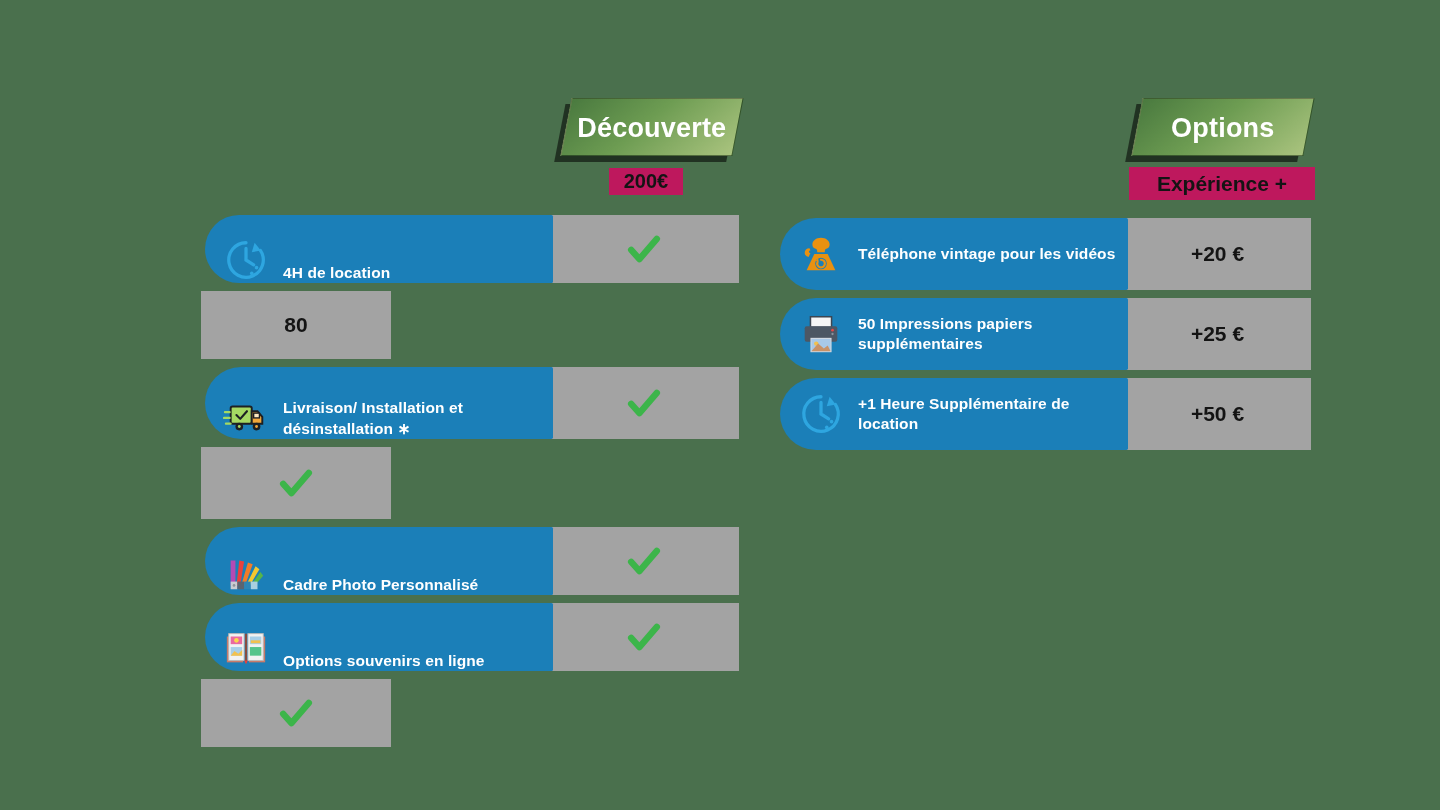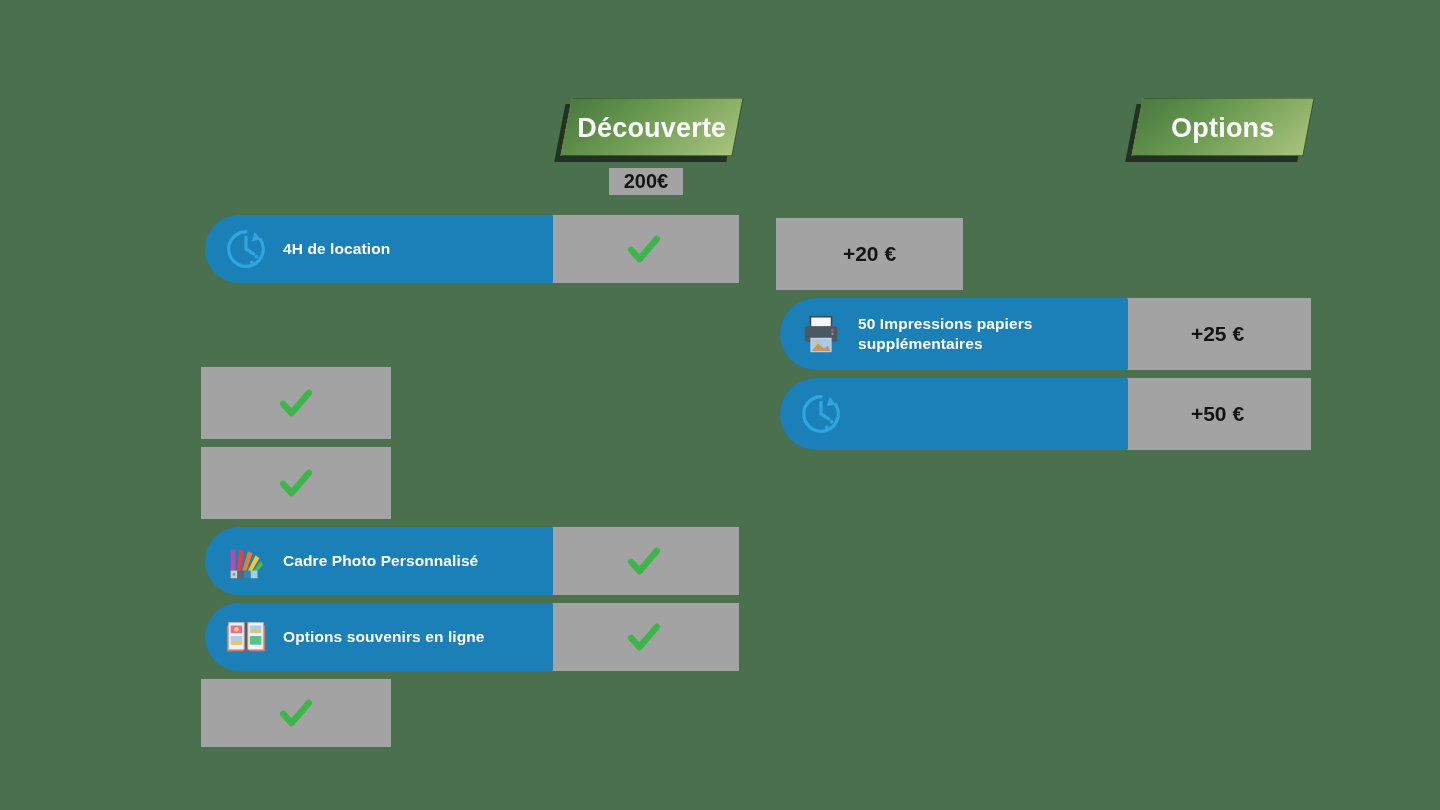--- a/index.html
+++ b/index.html
@@ -41,21 +41,21 @@
     text-align: center;
     letter-spacing: .2px;
     white-space: nowrap;
   }
   #hdr-decouverte { left: 566px; top: 98px; }
   #hdr-options    { left: 1137px; top: 98px; }
 
   
   .price-chip {
     position: absolute;
-    background: #a3a3a3;
+    background: #be185d;
     color: #141414;
     font-weight: bold;
     text-align: center;
     white-space: nowrap;
   }
   #price-decouverte {
     left: 609px; top: 168px;
     width: 74px; height: 27px;
     line-height: 27px;
     font-size: 20px;
@@ -85,21 +85,21 @@
     background: #1b7fb8;
     display: flex;
     align-items: center;
     border-radius: 44px 2px 2px 44px;
     box-sizing: border-box;
     padding-left: 18px;
     padding-right: 10px;
     position: relative;
     z-index: 2;
   }
-  #col-left .feature-pill  { width: 348px; }
+  #col-left .feature-pill  { width: 348px; align-items: flex-end; }
   #col-right .feature-pill { width: 348px; }
 
   .feature-icon {
     width: 46px;
     height: 46px;
     flex: 0 0 46px;
     margin-right: 14px;
     display: block;
   }
   .feature-label {
@@ -144,20 +144,21 @@
   <div class="plan-header" id="hdr-decouverte">
     <span class="plan-header-label">Découverte</span>
   </div>
 
   <div class="price-chip" id="price-decouverte">200€</div>
 
   <div class="plan-header" id="hdr-options">
     <span class="plan-header-label">Options</span>
   </div>
 
+  <div class="price-chip" id="price-options">Expérience +</div>
 
   <div class="col" id="col-left">
 
     <div class="row h-68">
       <div class="feature-pill">
         <svg class="feature-icon" viewBox="0 0 48 48">
           <path d="M24 6a18 18 0 1 0 15 8" fill="none" stroke="#2ea6e0" stroke-width="3.4" stroke-linecap="round"></path>
           <path d="M33 6l6.5 8-9.5 2z" fill="#2ea6e0"></path>
           <path d="M24 12v12l8 5" fill="none" stroke="#2ea6e0" stroke-width="3.4" stroke-linecap="round"></path>
           <circle cx="35" cy="32" r="1.9" fill="#2ea6e0"></circle>
@@ -166,23 +167,38 @@
         <span class="feature-label">4H de location</span>
       </div>
       <div class="value-cell">
         <svg class="check" viewBox="0 0 48 48">
           <path d="M10 25l9 10 19-22" fill="none" stroke="#3cb54a" stroke-width="7" stroke-linecap="round" stroke-linejoin="round"></path>
         </svg>
       </div>
     </div>
 
     <div class="row h-68">
-    </div>
-
-    <div class="row h-72">
+      <div class="value-cell">80</div>
+    </div>
+
+    <div class="row h-72">
+      <div class="feature-pill">
+        <svg class="feature-icon" viewBox="0 0 48 48">
+          <rect x="8" y="14" width="22" height="18" rx="2" fill="#a5d963" stroke="#1d2023" stroke-width="2"></rect>
+          <path d="M30 19h6l5 6v7h-11z" fill="#f2a73b" stroke="#1d2023" stroke-width="2"></path>
+          <rect x="32" y="21" width="6" height="5" fill="#fde9c0" stroke="#1d2023" stroke-width="1.4"></rect>
+          <path d="M14 23l4 4 7-8" fill="none" stroke="#1d2023" stroke-width="2.2" stroke-linecap="round" stroke-linejoin="round"></path>
+          <circle cx="17" cy="35" r="4" fill="#1d2023"></circle>
+          <circle cx="17" cy="35" r="1.5" fill="#a5d963"></circle>
+          <circle cx="35" cy="35" r="4" fill="#1d2023"></circle>
+          <circle cx="35" cy="35" r="1.5" fill="#f2a73b"></circle>
+          <path d="M2 20h5M1 26h6M3 32h5" stroke="#a5d963" stroke-width="2.2" stroke-linecap="round"></path>
+        </svg>
+        <span class="feature-label">Livraison/ Installation et désinstallation ∗</span>
+      </div>
       <div class="value-cell">
         <svg class="check" viewBox="0 0 48 48">
           <path d="M10 25l9 10 19-22" fill="none" stroke="#3cb54a" stroke-width="7" stroke-linecap="round" stroke-linejoin="round"></path>
         </svg>
       </div>
     </div>
 
     <div class="row h-72">
       <div class="value-cell">
         <svg class="check" viewBox="0 0 48 48">
@@ -248,20 +264,31 @@
           <path d="M10 25l9 10 19-22" fill="none" stroke="#3cb54a" stroke-width="7" stroke-linecap="round" stroke-linejoin="round"></path>
         </svg>
       </div>
     </div>
 
   </div>
 
   <div class="col" id="col-right">
 
     <div class="row h-72">
+      <div class="feature-pill">
+        <svg class="feature-icon" viewBox="0 0 48 48">
+          <path d="M15 14c0-4 4-7 9-7s9 3 9 7c0 2.6-1.6 4-3.4 4.6-1 .3-1.6 1.2-1.6 2.2v1.4h-8v-1.4c0-1-.6-1.9-1.6-2.2C16.6 18 15 16.6 15 14z" fill="#e99110"></path>
+          <path d="M12 18c-3 0-5 2-5 4.6 0 2.4 1.8 4 4 4.4l2-4c-1-.2-1.6-.8-1.6-1.4 0-.8.8-1.2 1.6-1.2z" fill="#e99110"></path>
+          <path d="M17 24h14l8 17H9z" fill="#e99110"></path>
+          <circle cx="24" cy="34" r="6" fill="#1b7fb8"></circle>
+          <path d="M24 30a4 4 0 1 1-3.6 2.3" fill="none" stroke="#e99110" stroke-width="2.3" stroke-linecap="round"></path>
+          <path d="M21 28.5l.6 3.4-3.2-.9z" fill="#e99110"></path>
+        </svg>
+        <span class="feature-label">Téléphone vintage pour  les vidéos</span>
+      </div>
       <div class="value-cell">+20 €</div>
     </div>
 
     <div class="row h-72">
       <div class="feature-pill">
         <svg class="feature-icon" viewBox="0 0 48 48">
           <rect x="13" y="6" width="22" height="11" fill="#f5f5f5" stroke="#3c4652" stroke-width="1.6"></rect>
           <rect x="7" y="16" width="34" height="16" rx="2" fill="#4c5764"></rect>
           <circle cx="36" cy="20" r="1.4" fill="#e04a4a"></circle>
           <circle cx="36" cy="24" r="1.2" fill="#8a93a0"></circle>
@@ -277,19 +304,20 @@
 
     <div class="row h-72">
       <div class="feature-pill">
         <svg class="feature-icon" viewBox="0 0 48 48">
           <path d="M24 6a18 18 0 1 0 15 8" fill="none" stroke="#2ea6e0" stroke-width="3.4" stroke-linecap="round"></path>
           <path d="M33 6l6.5 8-9.5 2z" fill="#2ea6e0"></path>
           <path d="M24 12v12l8 5" fill="none" stroke="#2ea6e0" stroke-width="3.4" stroke-linecap="round"></path>
           <circle cx="35" cy="32" r="1.9" fill="#2ea6e0"></circle>
           <circle cx="30" cy="38" r="1.9" fill="#2ea6e0"></circle>
         </svg>
+        <span class="feature-label">+1 Heure Supplémentaire de location</span>
       </div>
       <div class="value-cell">+50 €</div>
     </div>
 
   </div>
 
 </div>
 
 </body></html>

